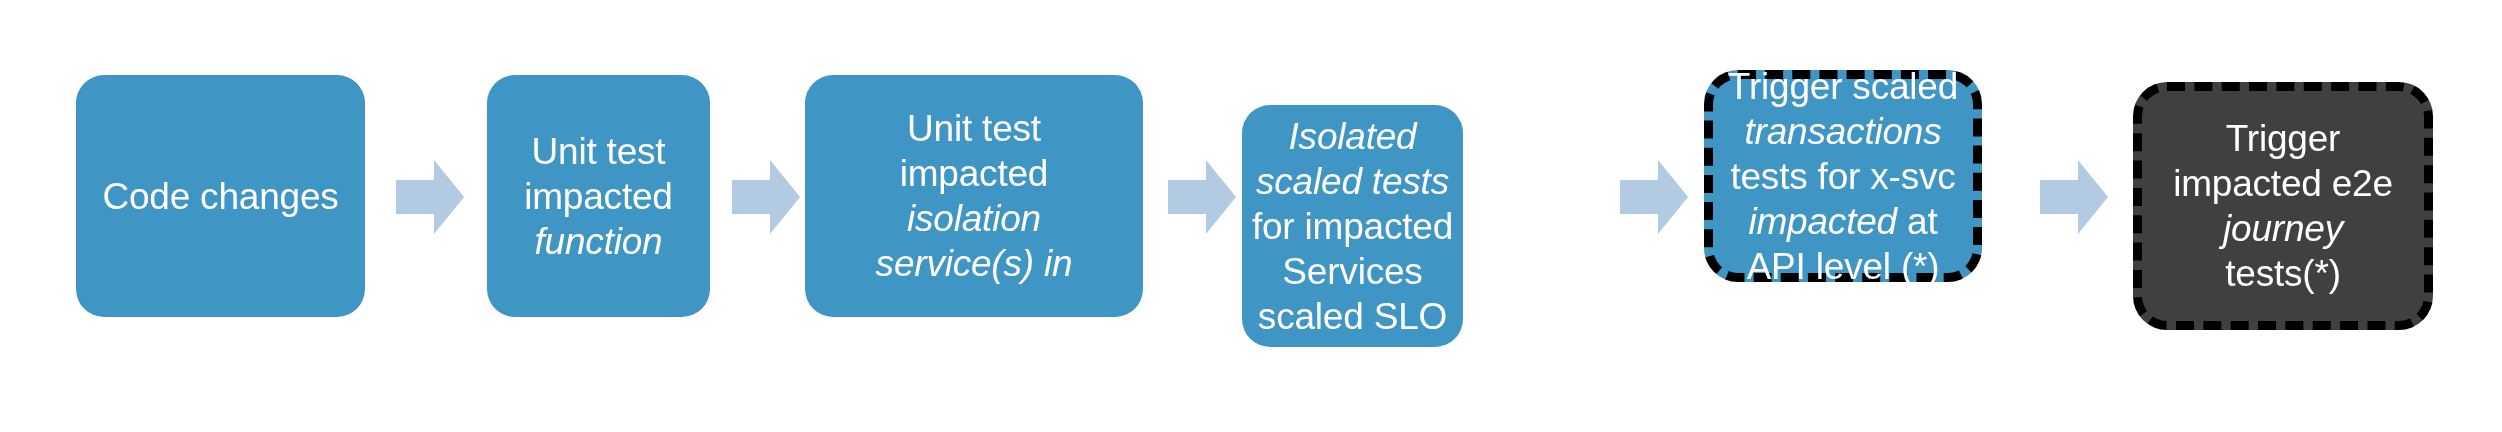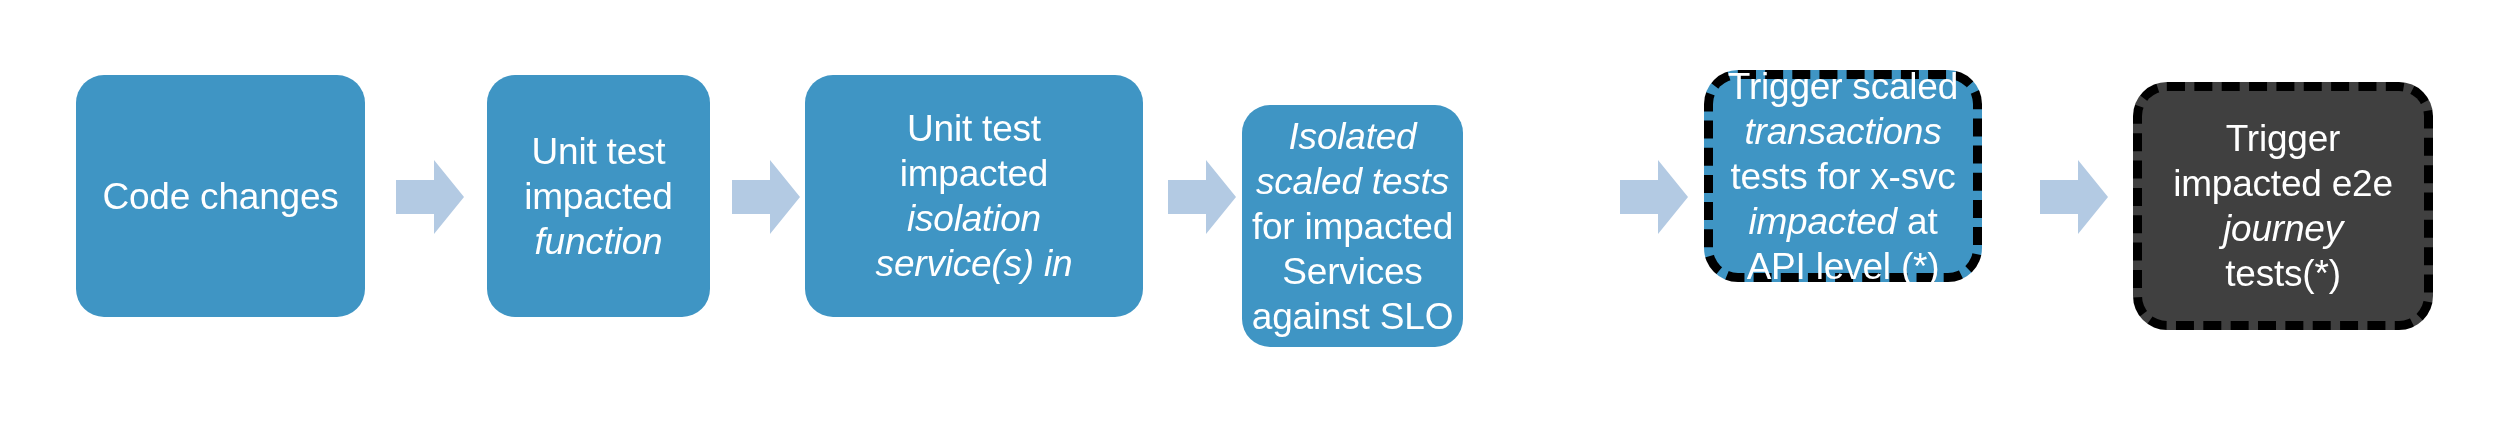--- a/index.html
+++ b/index.html
@@ -108,21 +108,21 @@
         <span class="ln it">isolation</span>
         <span class="ln it">service(s) in</span>
       </span>
     </div>
     <div class="flow-node" style="left: 1242px; top: 75px; width: 221px; height: 242px; background: rgb(63, 149, 196); color: rgb(255, 255, 255); margin-top: 30px;">
       <span class="node-text">
         <span class="ln it">Isolated</span>
         <span class="ln it">scaled tests</span>
         <span class="ln">for impacted</span>
         <span class="ln">Services</span>
-        <span class="ln">against SLO</span>
+        <span class="ln">scaled SLO</span>
       </span>
     </div>
     <div class="flow-node dashed" style="left: 1704px; top: 70px; width: 278px; height: 212px; background: rgb(63, 149, 196); color: rgb(255, 255, 255); border-color: rgb(0, 0, 0);">
       <span class="node-text">
         <span class="ln">Trigger scaled</span>
         <span class="ln it">transactions</span>
         <span class="ln">tests for x-svc</span>
         <span class="ln"><span class="it">impacted</span><span> at</span></span>
         <span class="ln">API level (*)</span>
       </span>

